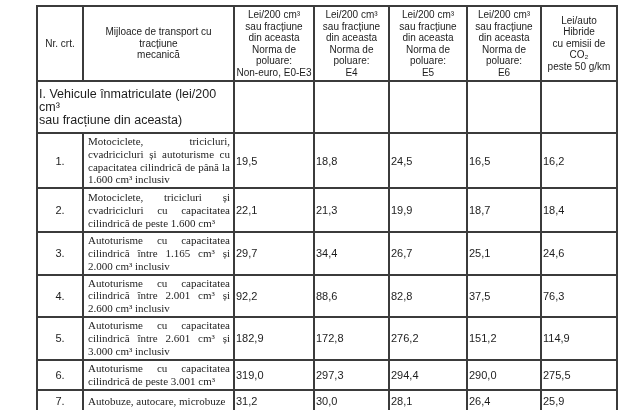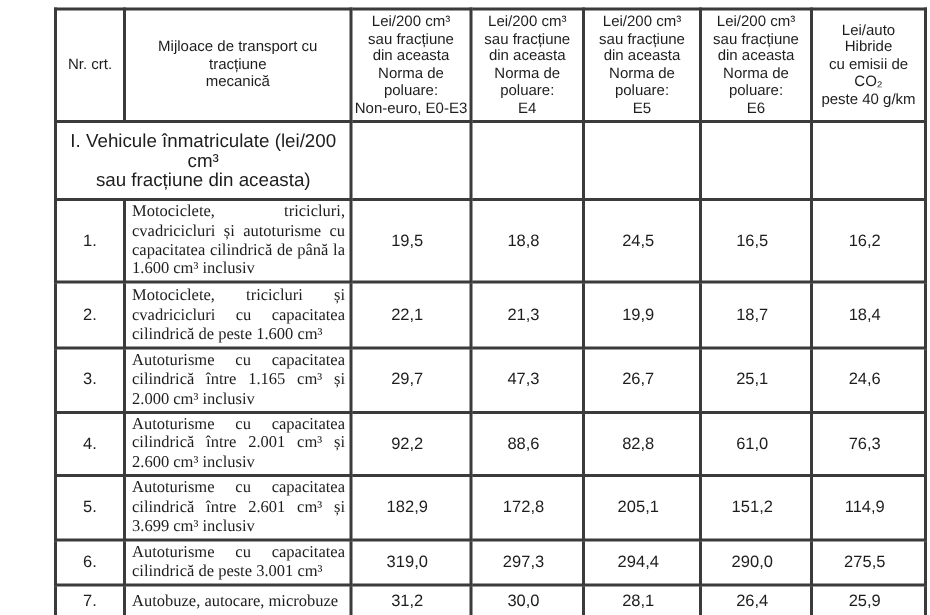--- a/index.html
+++ b/index.html
@@ -34,41 +34,40 @@
     font-weight: normal;
     text-align: center;
     white-space: pre-line;
     height: 57px;
     padding: 2px 1px;
   }
   
   .section-cell {
     font-size: 12.5px;
     line-height: 13px;
-    text-align: center;
     white-space: pre-line;
     height: 26px;
     padding: 1px;
   }
   
   .nr-cell {
     font-size: 11px;
     text-align: center;
     padding: 1px;
   }
   .desc-cell {
     font-size: 11px;
     line-height: 12.8px;
     text-align: justify;
     padding: 1px 3px 1px 4px;
     font-family: Liberation Serif, serif;
   }
   .val-cell {
     font-size: 11px;
-    text-align: center;
+    text-align: left;
     padding: 1px 6px 1px 1px;
   }
   tbody tr:nth-child(1) { height: 52px; }
   tbody tr:nth-child(2) { height: 44px; }
   tbody tr:nth-child(3) { height: 40px; }
   tbody tr:nth-child(4) { height: 39px; }
   tbody tr:nth-child(5) { height: 43px; }
   tbody tr:nth-child(6) { height: 30px; }
   tbody tr:nth-child(7) { height: 22px; }
   tbody tr:nth-child(8) { height: 49px; }
@@ -108,21 +107,21 @@
 Norma de poluare:
 E5</th>
         <th>Lei/200 cm³
 sau fracțiune
 din aceasta
 Norma de poluare:
 E6</th>
         <th>Lei/auto
 Hibride
 cu emisii de CO₂
-peste 40 g/km</th>
+peste 50 g/km</th>
       </tr>
     </thead>
     <tbody>
       <tr>
         <td class="section-cell" colspan="2">I. Vehicule înmatriculate (lei/200 cm³
 sau fracțiune din aceasta)</td>
         <td></td>
         <td></td>
         <td></td>
         <td></td>
@@ -145,40 +144,40 @@
     <td class="val-cell">22,1</td>
     <td class="val-cell">21,3</td>
     <td class="val-cell">19,9</td>
     <td class="val-cell">18,7</td>
     <td class="val-cell">18,4</td>
   </tr>
         <tr>
     <td class="nr-cell">3.</td>
     <td class="desc-cell">Autoturisme cu capacitatea cilindrică între 1.165 cm³ și 2.000 cm³ inclusiv</td>
     <td class="val-cell">29,7</td>
-    <td class="val-cell">47,3</td>
+    <td class="val-cell">34,4</td>
     <td class="val-cell">26,7</td>
     <td class="val-cell">25,1</td>
     <td class="val-cell">24,6</td>
   </tr>
         <tr>
     <td class="nr-cell">4.</td>
     <td class="desc-cell">Autoturisme cu capacitatea cilindrică între 2.001 cm³ și 2.600 cm³ inclusiv</td>
     <td class="val-cell">92,2</td>
     <td class="val-cell">88,6</td>
     <td class="val-cell">82,8</td>
-    <td class="val-cell">61,0</td>
+    <td class="val-cell">37,5</td>
     <td class="val-cell">76,3</td>
   </tr>
         <tr>
     <td class="nr-cell">5.</td>
-    <td class="desc-cell">Autoturisme cu capacitatea cilindrică între 2.601 cm³ și 3.699 cm³ inclusiv</td>
+    <td class="desc-cell">Autoturisme cu capacitatea cilindrică între 2.601 cm³ și 3.000 cm³ inclusiv</td>
     <td class="val-cell">182,9</td>
     <td class="val-cell">172,8</td>
-    <td class="val-cell">205,1</td>
+    <td class="val-cell">276,2</td>
     <td class="val-cell">151,2</td>
     <td class="val-cell">114,9</td>
   </tr>
         <tr>
     <td class="nr-cell">6.</td>
     <td class="desc-cell">Autoturisme cu capacitatea cilindrică de peste 3.001 cm³</td>
     <td class="val-cell">319,0</td>
     <td class="val-cell">297,3</td>
     <td class="val-cell">294,4</td>
     <td class="val-cell">290,0</td>

